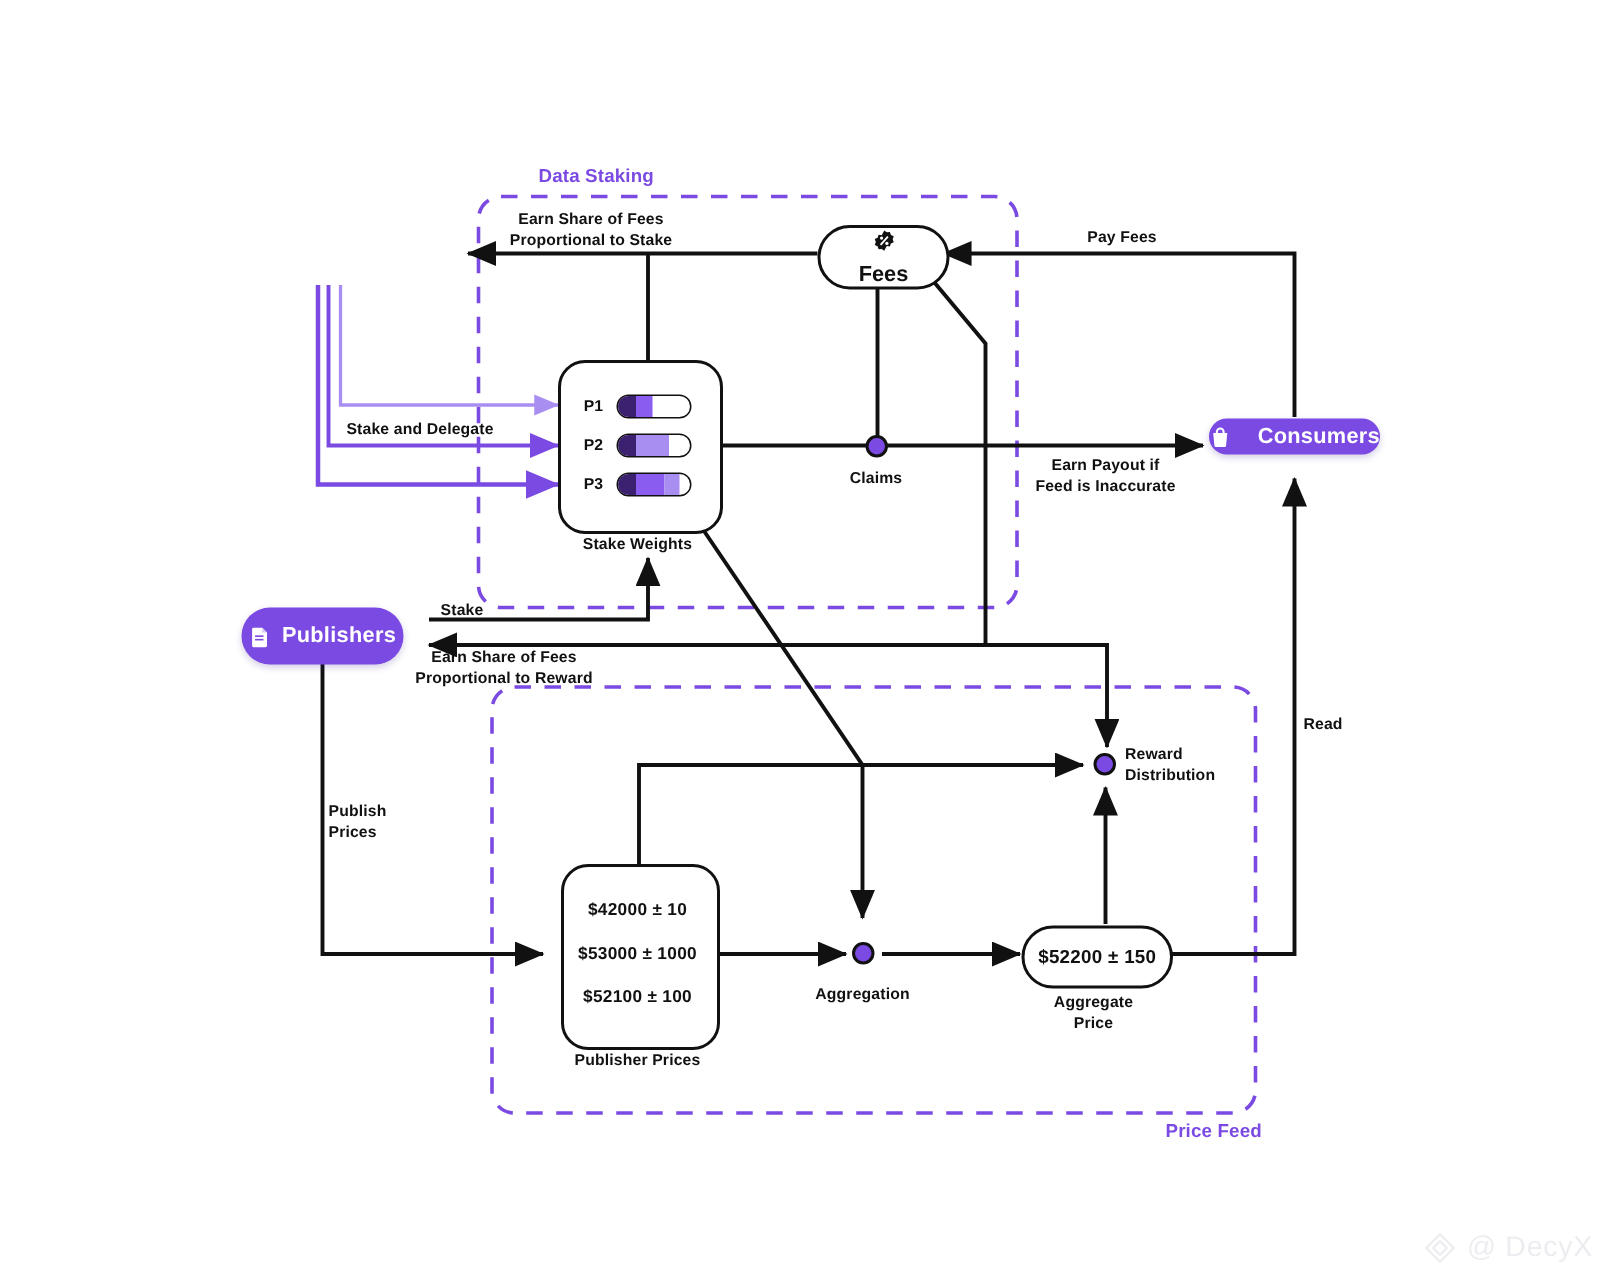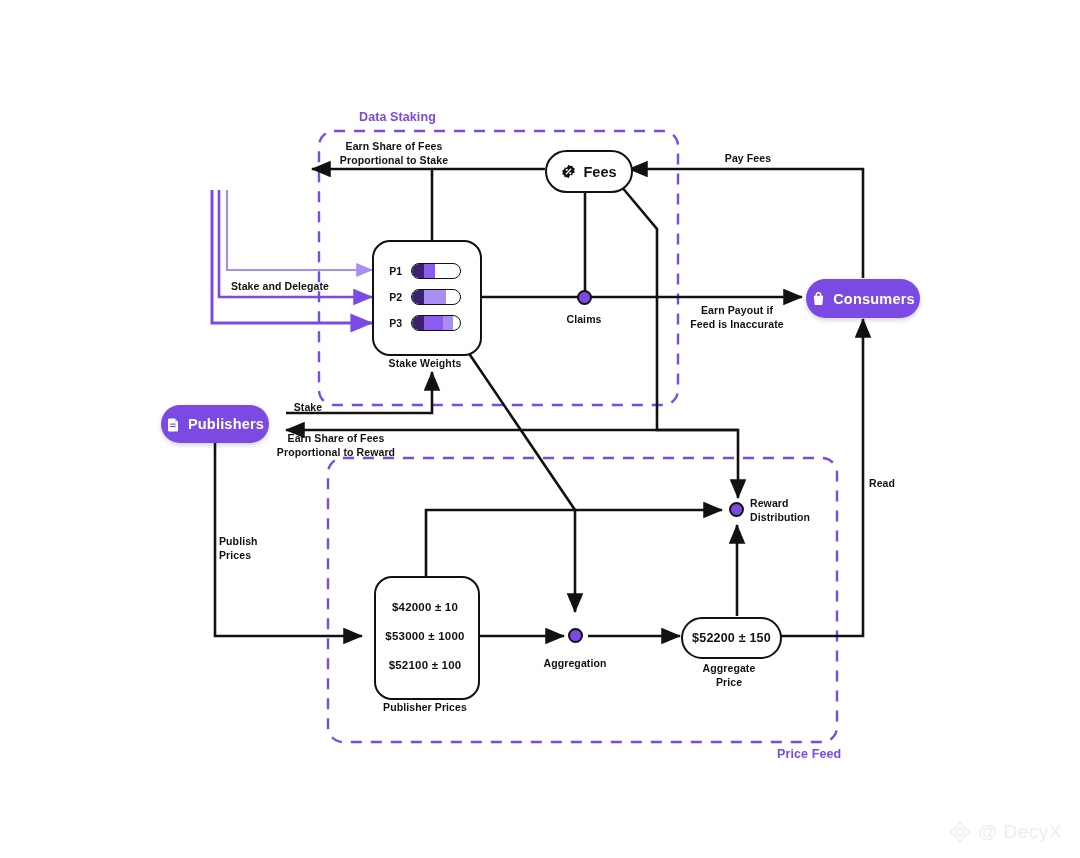--- a/index.html
+++ b/index.html
@@ -171,31 +171,31 @@
       <svg width="15" height="15" viewBox="0 0 16 16">
         <path d="M3.2 1.6h6.2l3.4 3.4v9.4a1 1 0 0 1-1 1H3.2a1 1 0 0 1-1-1V2.6a1 1 0 0 1 1-1z" fill="#ffffff"></path>
         <path d="M9.4 1.6 12.8 5H9.4z" fill="#d7c7f8"></path>
         <rect x="4.3" y="7" width="6" height="1.15" fill="#7b4ae2"></rect>
         <rect x="4.3" y="9.5" width="6" height="1.15" fill="#7b4ae2"></rect>
       </svg>
     </span>
     <span>Publishers</span>
   </div>
 
-  <div class="pill" style="left:806px;top:279px;width:114px;height:39px;">
+  <div class="pill" style="left:806px;top:279px;width:114px;height:24px;justify-content:space-between;">
     <span class="ic">
       <svg width="15" height="15" viewBox="0 0 16 16">
         <path d="M3 5h10l-.85 9.1a1 1 0 0 1-1 .9H4.85a1 1 0 0 1-1-.9z" fill="#ffffff"></path>
         <path d="M5.6 6V4.2a2.4 2.4 0 0 1 4.8 0V6" fill="none" stroke="#ffffff" stroke-width="1.5"></path>
       </svg>
     </span>
     <span>Consumers</span>
   </div>
 
-  <div class="fees-pill" style="left:545px;top:150px;width:84px;height:39px;">
+  <div class="fees-pill" style="left:545px;top:150px;width:84px;height:39px;flex-direction:column;">
     <span class="ic" style="display:flex;width:15px;height:15px;">
       <svg width="15" height="15" viewBox="0 0 16 16">
         <path d="M8 .7l1.8 1.3 2.2-.25 .75 2.1 2 .95-.75 2.1.75 2.1-2 .95-.75 2.1-2.2-.25L8 15.1l-1.8-1.3-2.2.25-.75-2.1-2-.95.75-2.1L1.25 6.8l2-.95.75-2.1 2.2.25z" fill="#111111"></path>
         <circle cx="6.1" cy="6.1" r="1.15" fill="#ffffff"></circle>
         <circle cx="9.9" cy="9.9" r="1.15" fill="#ffffff"></circle>
         <path d="M10.6 5.1 5.4 10.9" stroke="#ffffff" stroke-width="1.3" fill="none"></path>
       </svg>
     </span>
     <span>Fees</span>
   </div>

